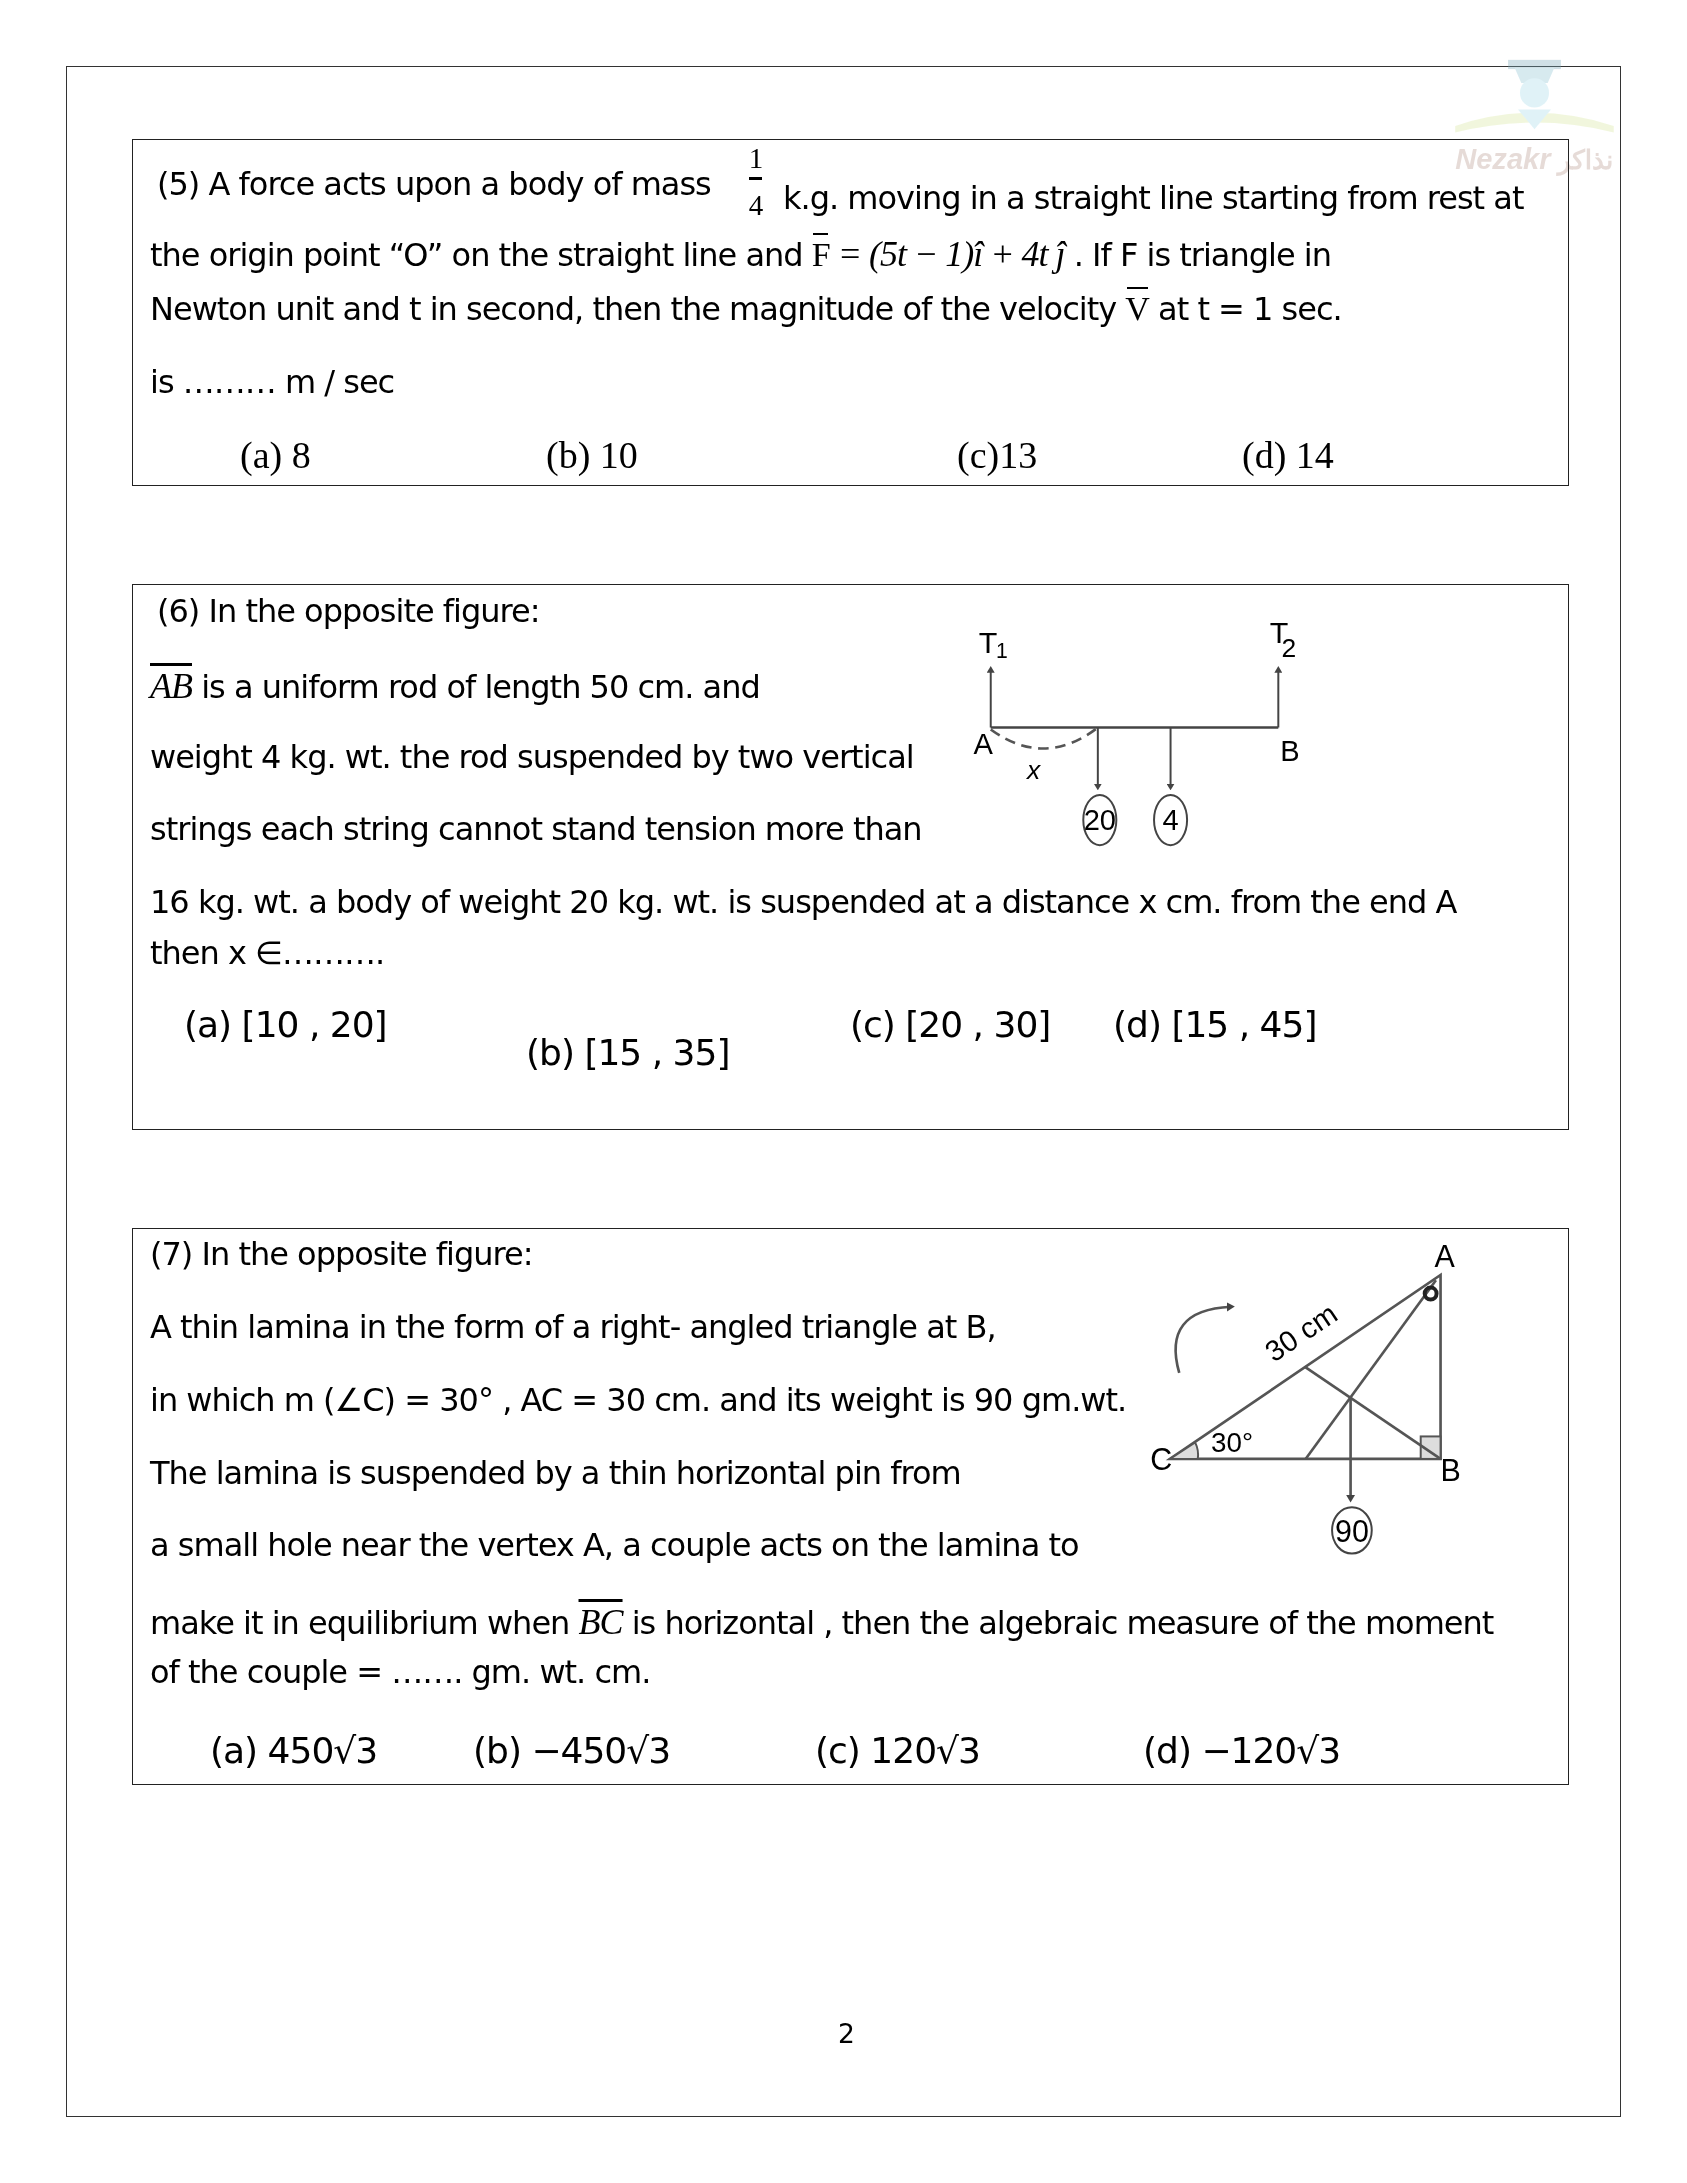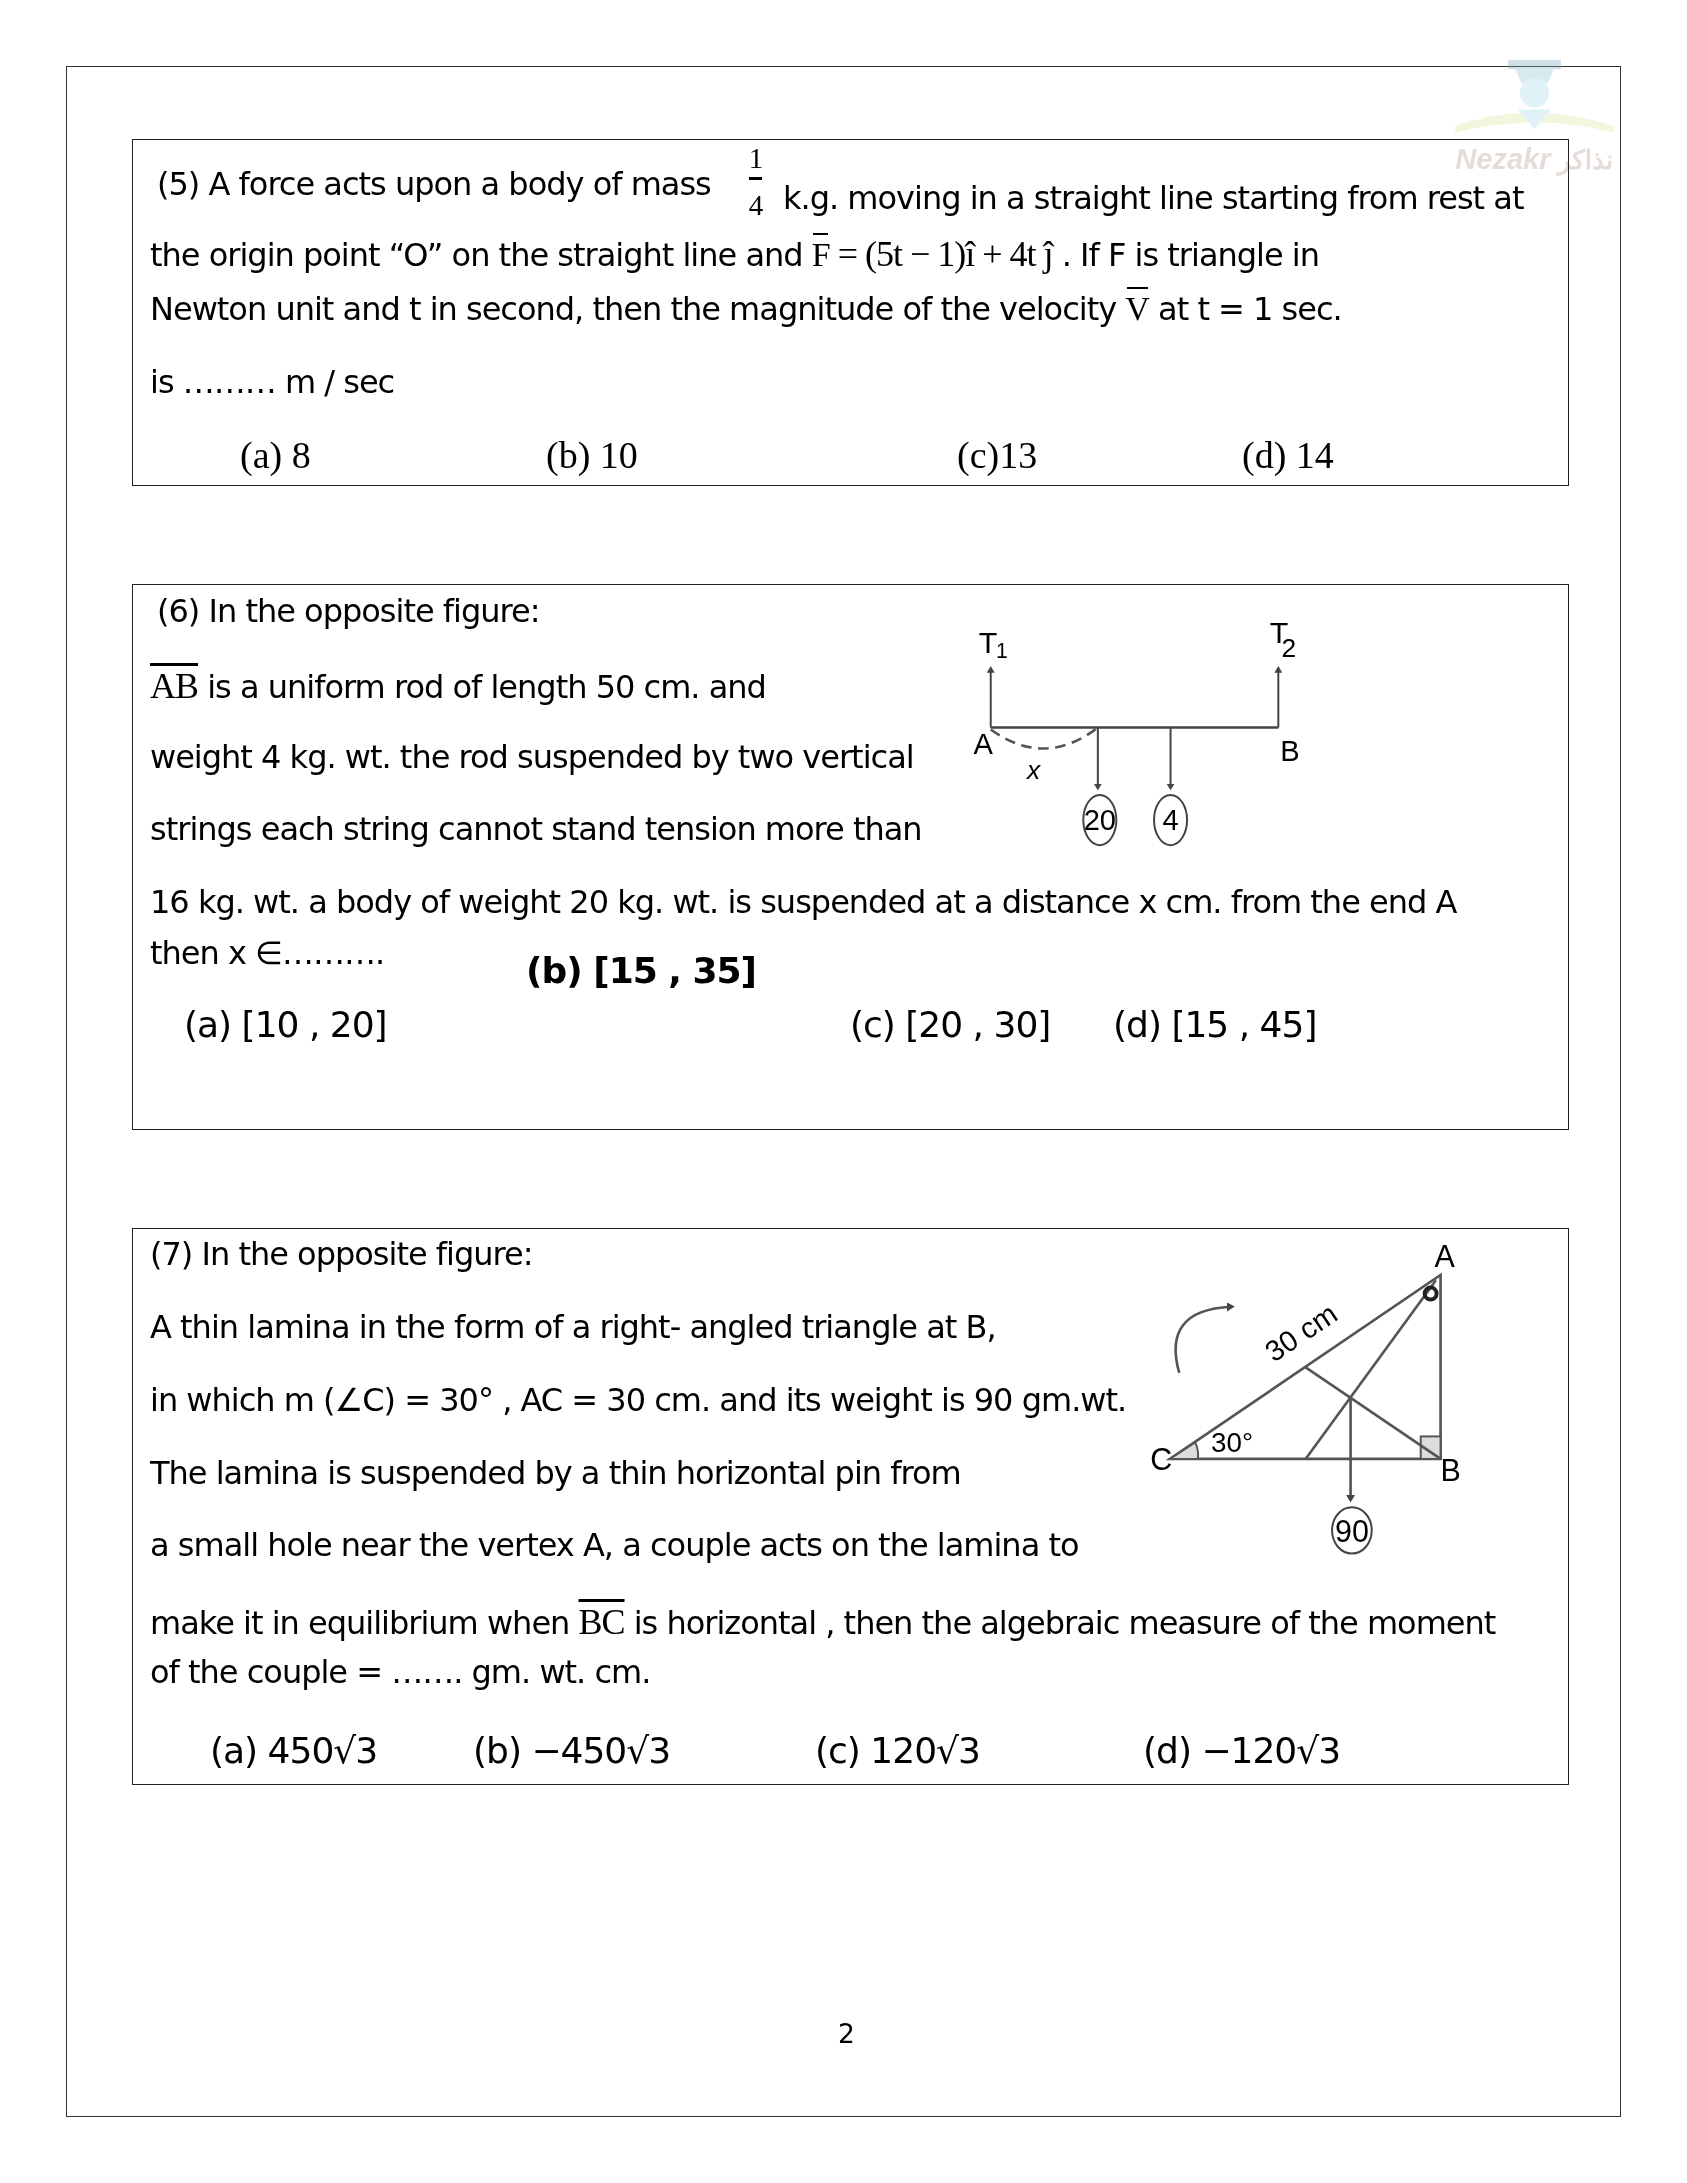--- a/index.html
+++ b/index.html
@@ -1,20 +1,20 @@
 <!DOCTYPE html>
 <html style="font-size:10.6px"><head>
 <meta charset="utf-8">
 <style>
   html,body{margin:0;padding:0;background:#fff;}
   body{width:1687px;height:2183px;position:relative;overflow:hidden;font-family:"Liberation Sans",sans-serif;color:#000;}
   .page-border{position:absolute;left:66px;top:66px;width:1555px;height:2051px;border:1.3px solid #333;box-sizing:border-box;}
   .qbox{position:absolute;left:132px;width:1437px;border:1.3px solid #222;box-sizing:border-box;}
   .t{position:absolute;font-family:"DejaVu Sans",sans-serif;font-size:32px;white-space:nowrap;letter-spacing:-1px;}
-  .serif{font-family:"Liberation Serif",serif;}
+  .serif{font-family:"Liberation Serif",serif;font-style:italic;}
   .opt{position:absolute;font-family:"Liberation Serif",serif;font-size:38px;white-space:nowrap;}
   .frac{position:absolute;font-family:"Liberation Serif",serif;font-size:29px;text-align:center;width:20px;}
   .ov{text-decoration:overline;}
   .vec{position:relative;display:inline-block;font-family:"Liberation Serif",serif;}
   .vec::before{content:"";position:absolute;left:1.3px;right:1.3px;top:-2.6px;border-top:2px solid #000;}
   .watermark{position:absolute;left:1442px;top:53px;width:185px;height:126px;opacity:.35;}
   .pagenum{position:absolute;left:838px;top:2018px;font-family:"DejaVu Sans",sans-serif;font-size:26.5px;}
   svg text{font-family:"Liberation Sans",sans-serif;}
 </style>
 </head>
@@ -63,21 +63,21 @@
 <div class="t" style="left:150px;top:665px;">
   <span class="serif ov" style="font-size:36px;">AB</span>
   <span>is a uniform rod of length 50 cm. and</span>
 </div>
 <span class="t" style="left:150px;top:738px;">weight 4 kg. wt. the rod suspended by two vertical</span>
 <span class="t" style="left:150px;top:810px;">strings each string cannot stand tension more than</span>
 <span class="t" style="left:150px;top:883px;">16 kg. wt. a body of weight 20 kg. wt. is suspended at a distance x cm. from the end A</span>
 <span class="t" style="left:150px;top:934px;">then x  ∈……….</span>
 
 <span class="t" style="left:184px;top:1004px;font-size:36px;">(a) [10 , 20]</span>
-<span class="t" style="left:526px;top:950px;font-size:36px;font-weight:bold;">(b) [15 , 35]</span>
+<span class="t" style="left:526px;top:1032px;font-size:36px;">(b) [15 , 35]</span>
 <span class="t" style="left:850px;top:1004px;font-size:36px;">(c) [20 , 30]</span>
 <span class="t" style="left:1113px;top:1004px;font-size:36px;">(d) [15 , 45]</span>
 
 <svg style="position:absolute;left:959px;top:595px;" width="595" height="265" viewBox="0 0 900 400">
   <defs>
     <marker id="ah" markerWidth="10" markerHeight="12" refX="5" refY="6" orient="auto" markerUnits="userSpaceOnUse">
       <path d="M0,0 L10,6 L0,12 Z" fill="#444"></path>
     </marker>
   </defs>
   <line x1="48" y1="200" x2="483" y2="200" stroke="#444" stroke-width="4"></line>

